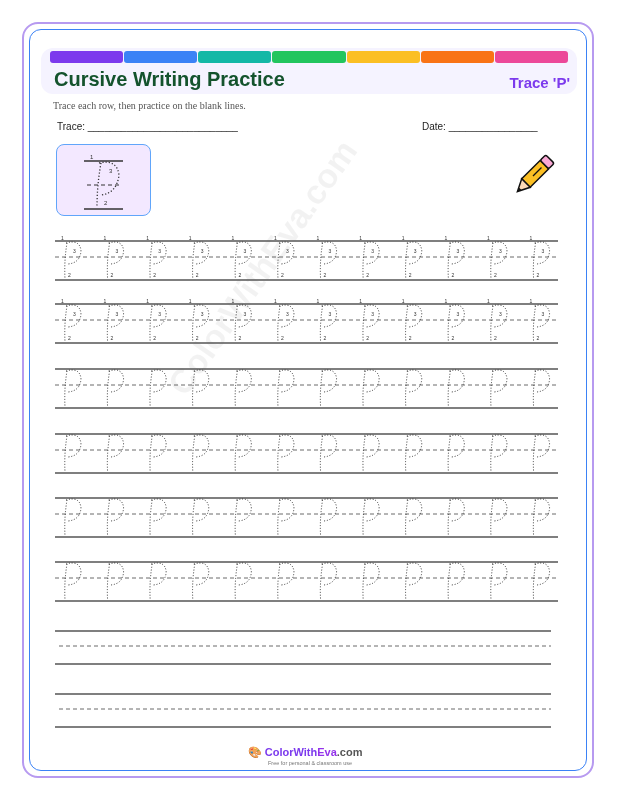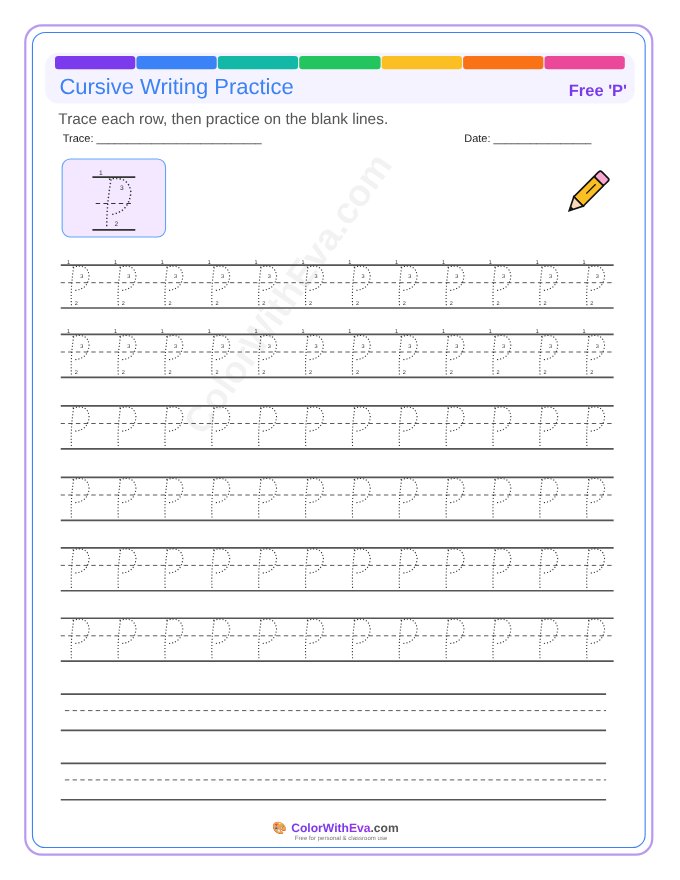--- a/index.html
+++ b/index.html
@@ -2,23 +2,23 @@
 <html><head>
 <meta charset="utf-8">
 <style>
   html,body{margin:0;padding:0;background:#fff;}
   body{width:618px;height:800px;position:relative;overflow:hidden;font-family:"Liberation Sans",sans-serif;}
   .outer{position:absolute;left:22px;top:22px;width:572px;height:756px;border:2px solid #b79af0;border-radius:16px;box-sizing:border-box;}
   .inner{position:absolute;left:29px;top:29px;width:558px;height:742px;border:1.5px solid #3b82f6;border-radius:12px;box-sizing:border-box;}
   .header{position:absolute;left:41px;top:48px;width:536px;height:46px;background:#f5f3ff;border-radius:12px;}
   .rainbow{position:absolute;left:50px;top:51px;width:518px;height:12px;display:flex;gap:1px;}
   .rainbow div{flex:1;border-radius:3px;}
-  .title{position:absolute;left:54px;top:68px;font-size:20px;font-weight:normal;color:#3b82f6;}
+  .title{position:absolute;left:54px;top:68px;font-size:20px;font-weight:bold;color:#14532d;}
   .subtitle{position:absolute;right:48px;top:74px;font-size:15px;font-weight:bold;color:#7c3aed;}
-  .instr{position:absolute;left:53px;top:100px;font-size:14px;color:#555;}
+  .instr{position:absolute;left:53px;top:100px;font-size:10px;color:#555;font-family:Liberation Serif, serif;}
   .name{position:absolute;left:57px;top:121px;font-size:10px;color:#222;}
   .date{position:absolute;left:422px;top:121px;font-size:10px;color:#222;}
   .sample{position:absolute;left:56px;top:144px;width:95px;height:72px;background:#f3e8ff;border:1.5px solid #60a5fa;border-radius:8px;box-sizing:border-box;}
   .pencil{position:absolute;left:505px;top:148px;width:56px;height:56px;}
   .rows{position:absolute;left:55px;top:0;width:503px;}
   .watermark{position:absolute;left:160px;top:380px;font-size:34px;font-weight:bold;color:rgba(0,0,0,0.05);transform:rotate(-55deg);transform-origin:left top;white-space:nowrap;}
   .footer-logo{position:absolute;left:248px;top:746px;font-size:11px;font-weight:bold;}
   .footer-sub{position:absolute;left:268px;top:760px;font-size:5.5px;color:#777;}
 </style>
 </head>
@@ -30,21 +30,21 @@
 <div class="rainbow" id="rainbow">
     <div style="background: rgb(124, 58, 237);"></div>
     <div style="background: rgb(59, 130, 246);"></div>
     <div style="background: rgb(20, 184, 166);"></div>
     <div style="background: rgb(34, 197, 94);"></div>
     <div style="background: rgb(251, 191, 36);"></div>
     <div style="background: rgb(249, 115, 22);"></div>
     <div style="background: rgb(236, 72, 153);"></div>
   </div>
 <div class="title">Cursive Writing Practice</div>
-<div class="subtitle">Free 'P'</div>
+<div class="subtitle">Trace 'P'</div>
 <div class="instr">Trace each row, then practice on the blank lines.</div>
 <div class="name">Trace: ___________________________</div>
 <div class="date">Date: ________________</div>
 
 <div class="sample">
   <svg width="95" height="72" viewBox="0 0 95 72">
     <line x1="27" y1="16" x2="66" y2="16" stroke="#333" stroke-width="1.5"></line>
     <line x1="27" y1="64" x2="66" y2="64" stroke="#333" stroke-width="1.5"></line>
     <line x1="30" y1="40" x2="62" y2="40" stroke="#333" stroke-width="1" stroke-dasharray="4,3"></line>
     <path d="M44 18 Q40 40 40 62 M42 18 Q60 14 62 30 Q60 48 44 50" fill="none" stroke="#333" stroke-width="1.3" stroke-dasharray="1.2,2"></path>

